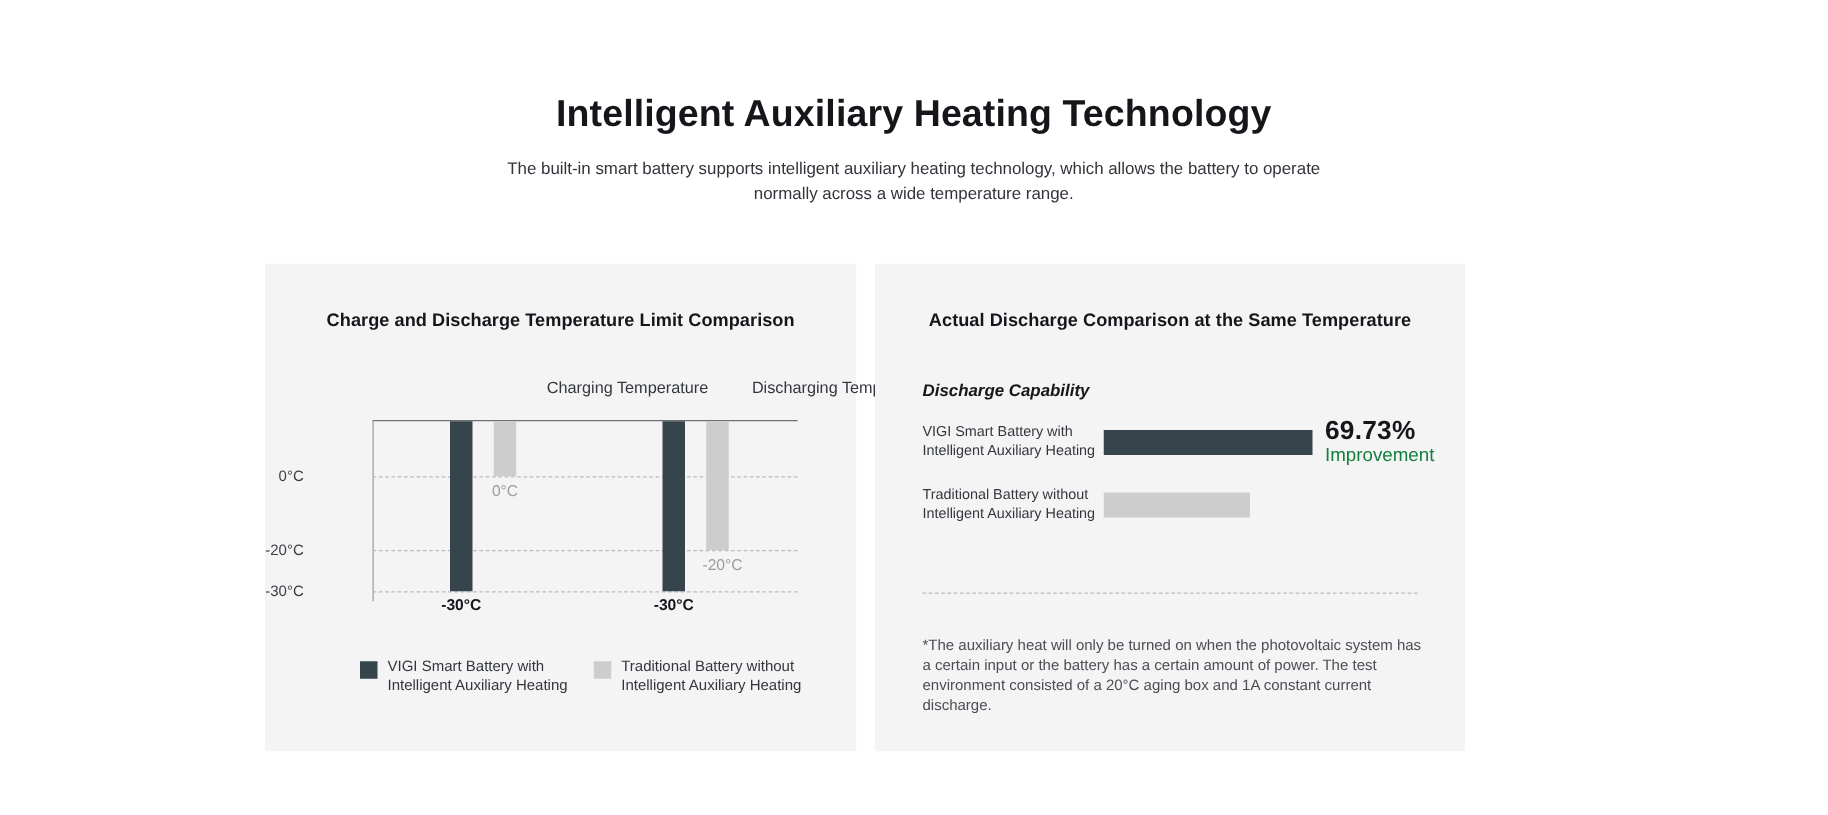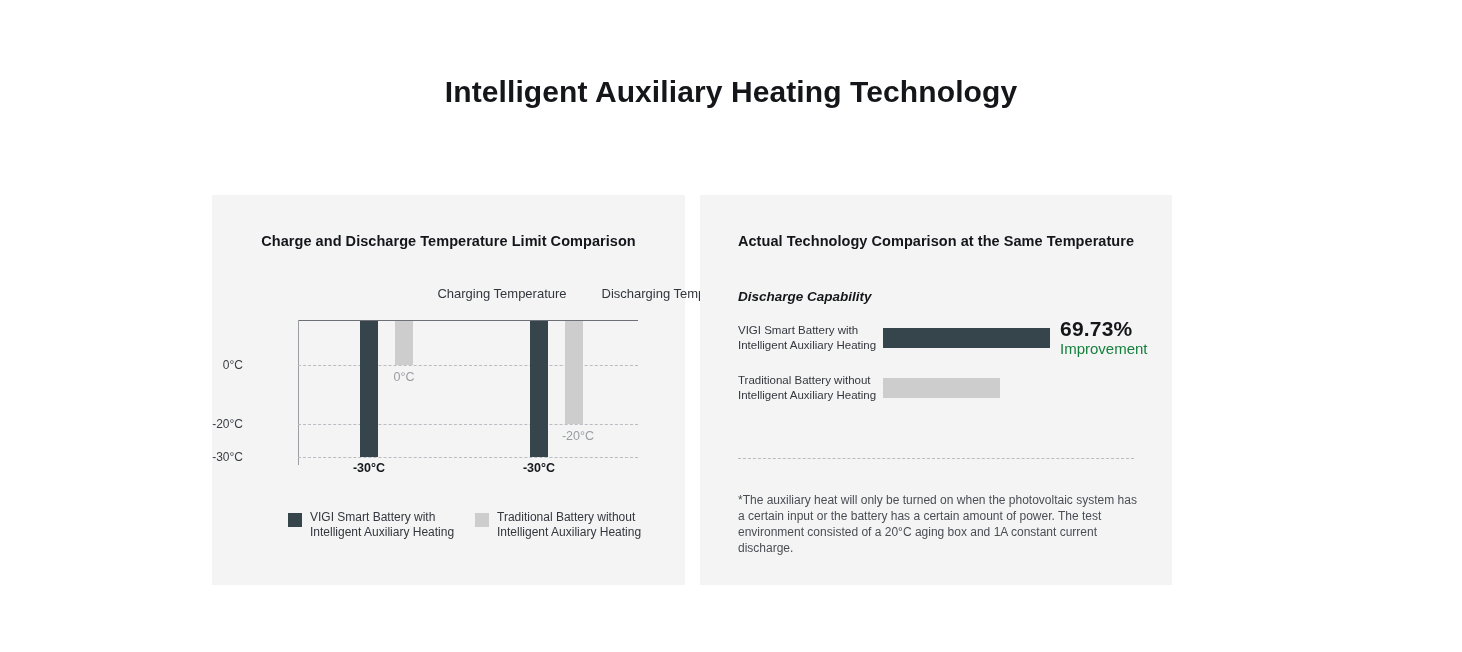--- a/index.html
+++ b/index.html
@@ -40,21 +40,21 @@
     font-size: 13.5px;
     font-weight: 400;
     line-height: 20px;
     color: #31353b;
   }
 
   
   .panels {
     position: absolute;
     left: 212px;
-    top: 195px;
+    top: 211px;
     width: 960px;
     height: 390px;
   }
   .panel {
     position: absolute;
     top: 0;
     height: 390px;
     background: #f4f4f5;
   }
   .panel-left  { left: 0;   width: 473px; }
@@ -260,20 +260,21 @@
     font-size: 12px;
     line-height: 16px;
     color: #4a4e54;
   }
 </style>
 </head>
 <body>
 
 <div class="header">
   <h1 class="page-title">Intelligent Auxiliary Heating Technology</h1>
+  <p class="page-subtitle">The built-in smart battery supports intelligent auxiliary heating technology, which allows the battery to operate normally across a wide temperature range.</p>
 </div>
 
 <div class="panels">
 
   <div class="panel panel-left">
 
     <div class="panel-title">Charge and Discharge Temperature Limit Comparison</div>
 
     <div class="group-headers">
       <div class="group-header group-header-charging">Charging Temperature</div>
@@ -314,21 +315,21 @@
       <div class="legend-item legend-item-2">
         <span class="legend-swatch legend-swatch-light"></span>
         <span class="legend-label">Traditional Battery without
 Intelligent Auxiliary Heating</span>
       </div>
     </div>
   </div>
 
   <div class="panel panel-right">
 
-    <div class="panel-title">Actual Technology Comparison at the Same Temperature</div>
+    <div class="panel-title">Actual Discharge Comparison at the Same Temperature</div>
 
     <div class="section-label">Discharge Capability</div>
 
     <div class="hbar-row hbar-row-1">
       <div class="hbar-label">VIGI Smart Battery with
 Intelligent Auxiliary Heating</div>
       <div class="hbar hbar-dark" style="width:167px;"></div>
       <div class="improvement">
         <div class="improvement-value">69.73%</div>
         <div class="improvement-caption">Improvement</div>

